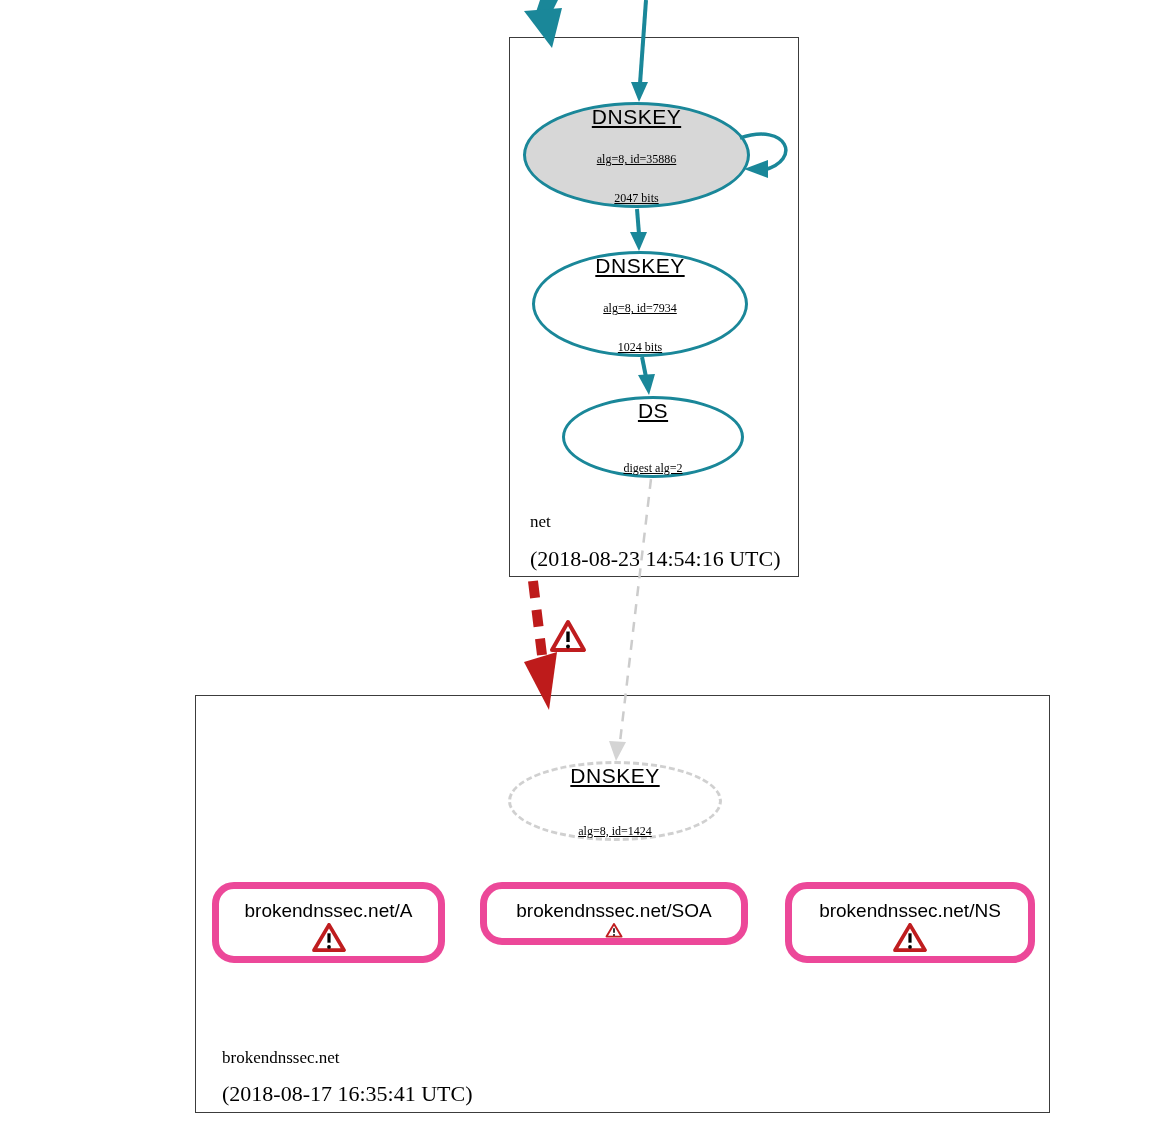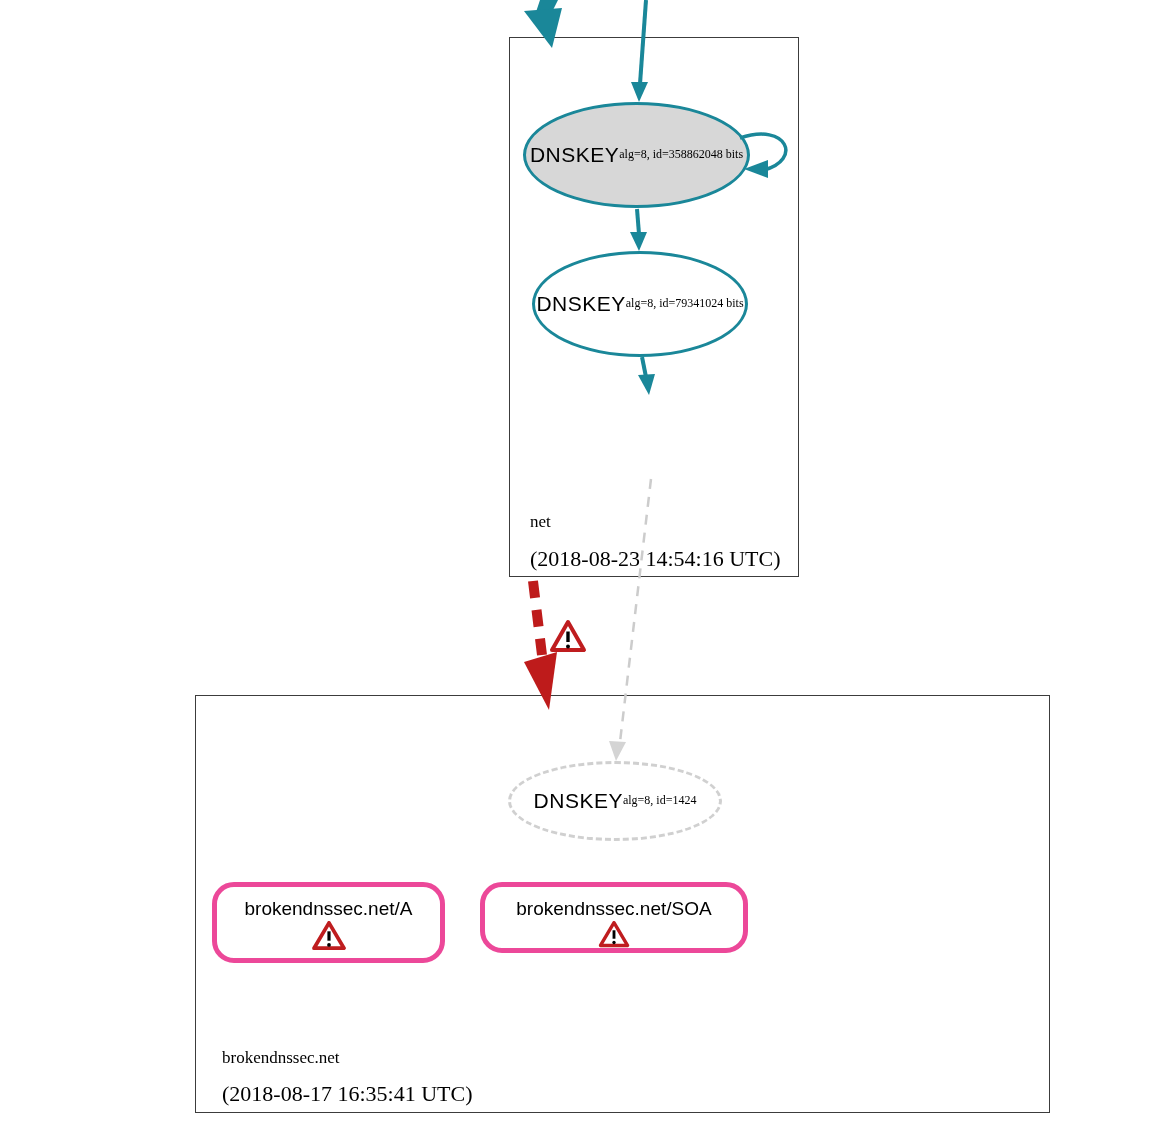--- a/index.html
+++ b/index.html
@@ -20,47 +20,48 @@
   .zone-label{
     position:absolute;
     font-family:"Liberation Serif","DejaVu Serif",serif;
     color:#000;
   }
   .zone-name{font-size:17px;}
   .zone-time{font-size:22px;}
   .node{
     position:absolute;
     display:flex;
-    flex-direction:row;
+    flex-direction:column;
     align-items:center;
-    justify-content:center;
+    justify-content:space-between;
     text-align:center;
     box-sizing:border-box;
     border-radius:50%;
     background:#ffffff;
     line-height:1.12;
+    text-decoration:underline;
   }
   .node .title{
     font-family:"Liberation Sans",sans-serif;
     font-size:21px;
     color:#000;
     letter-spacing:0.5px;
   }
   .node .detail{
     font-family:"Liberation Serif","DejaVu Serif",serif;
     font-size:12px;
     color:#000;
   }
   .node-secure{border:3px solid #1a8799;}
   .node-filled{background:#d7d7d7;}
   .node-dashed{border:3px dashed #d0d0d0;background:#ffffff;}
   .rrset{
     position:absolute;
     box-sizing:border-box;
-    border:5px solid #ec4899;
+    border:7px solid #ec4899;
     border-radius:22px;
     background:#ffffff;
     display:flex;
     flex-direction:column;
     align-items:center;
     justify-content:flex-start;
     padding-top:11px;
   }
   .rrset .rrlabel{
     font-family:"Liberation Sans",sans-serif;
@@ -85,53 +86,65 @@
   <div class="zone-label zone-name" style="left:530px;top:512px;">net</div>
   <div class="zone-label zone-time" style="left:530px;top:546px;">(2018-08-23 14:54:16 UTC)</div>
 
   <div class="zone-box" style="left:195px;top:695px;width:855px;height:418px;"></div>
   <div class="zone-label zone-name" style="left:222px;top:1048px;text-align:right;">brokendnssec.net</div>
   <div class="zone-label zone-time" style="left:222px;top:1081px;">(2018-08-17 16:35:41 UTC)</div>
 
   <div class="node node-secure node-filled" style="left:523px;top:102px;width:227px;height:106px;">
     <div class="title">DNSKEY</div>
     <div class="detail">alg=8, id=35886</div>
-    <div class="detail">2048 bits</div>
+    <div class="detail">2047 bits</div>
   </div>
 
   <div class="node node-secure" style="left:532px;top:251px;width:216px;height:106px;">
     <div class="title">DNSKEY</div>
     <div class="detail">alg=8, id=7934</div>
     <div class="detail">1024 bits</div>
   </div>
 
+  <div class="node node-secure" style="left:562px;top:396px;width:182px;height:82px;">
+    <div class="title">DS</div>
+    <div class="detail">digest alg=2</div>
+  </div>
 
   <div class="node node-dashed" style="left:508px;top:761px;width:214px;height:80px;">
     <div class="title">DNSKEY</div>
     <div class="detail">alg=8, id=1424</div>
   </div>
 
   <div class="rrset" style="left:212px;top:882px;width:233px;height:81px;">
     <div class="rrlabel">brokendnssec.net/A</div>
     <svg class="warn" width="34" height="30" viewBox="0 0 36 32">
       <polygon points="18,2 34,29 2,29" fill="#ffffff" stroke="#bf1d1f" stroke-width="4" stroke-linejoin="round"></polygon>
       <line x1="18" y1="11" x2="18" y2="21" stroke="#000" stroke-width="3.4"></line>
       <circle cx="18" cy="25.5" r="2" fill="#000"></circle>
     </svg>
   </div>
 
-  <div class="rrset" style="left:480px;top:882px;width:268px;height:71px;">
+  <div class="rrset" style="left:480px;top:882px;width:268px;height:63px;">
     <div class="rrlabel">brokendnssec.net/SOA</div>
     <svg class="warn" width="34" height="30" viewBox="0 0 36 32">
       <polygon points="18,2 34,29 2,29" fill="#ffffff" stroke="#bf1d1f" stroke-width="4" stroke-linejoin="round"></polygon>
       <line x1="18" y1="11" x2="18" y2="21" stroke="#000" stroke-width="3.4"></line>
       <circle cx="18" cy="25.5" r="2" fill="#000"></circle>
     </svg>
   </div>
 
+  <div class="rrset" style="left:785px;top:882px;width:250px;height:81px;">
+    <div class="rrlabel">brokendnssec.net/NS</div>
+    <svg class="warn" width="34" height="30" viewBox="0 0 36 32">
+      <polygon points="18,2 34,29 2,29" fill="#ffffff" stroke="#bf1d1f" stroke-width="4" stroke-linejoin="round"></polygon>
+      <line x1="18" y1="11" x2="18" y2="21" stroke="#000" stroke-width="3.4"></line>
+      <circle cx="18" cy="25.5" r="2" fill="#000"></circle>
+    </svg>
+  </div>
 
   <svg class="overlay" viewBox="0 0 1154 1134">
 
     <g>
       <polygon points="540,0 558,0 551,14 536,12" fill="#1a8799"></polygon>
       <polygon points="524,11 562,8 552,48" fill="#1a8799"></polygon>
     </g>
 
     <g>
       <line x1="646" y1="0" x2="640" y2="84" stroke="#1a8799" stroke-width="4"></line>

